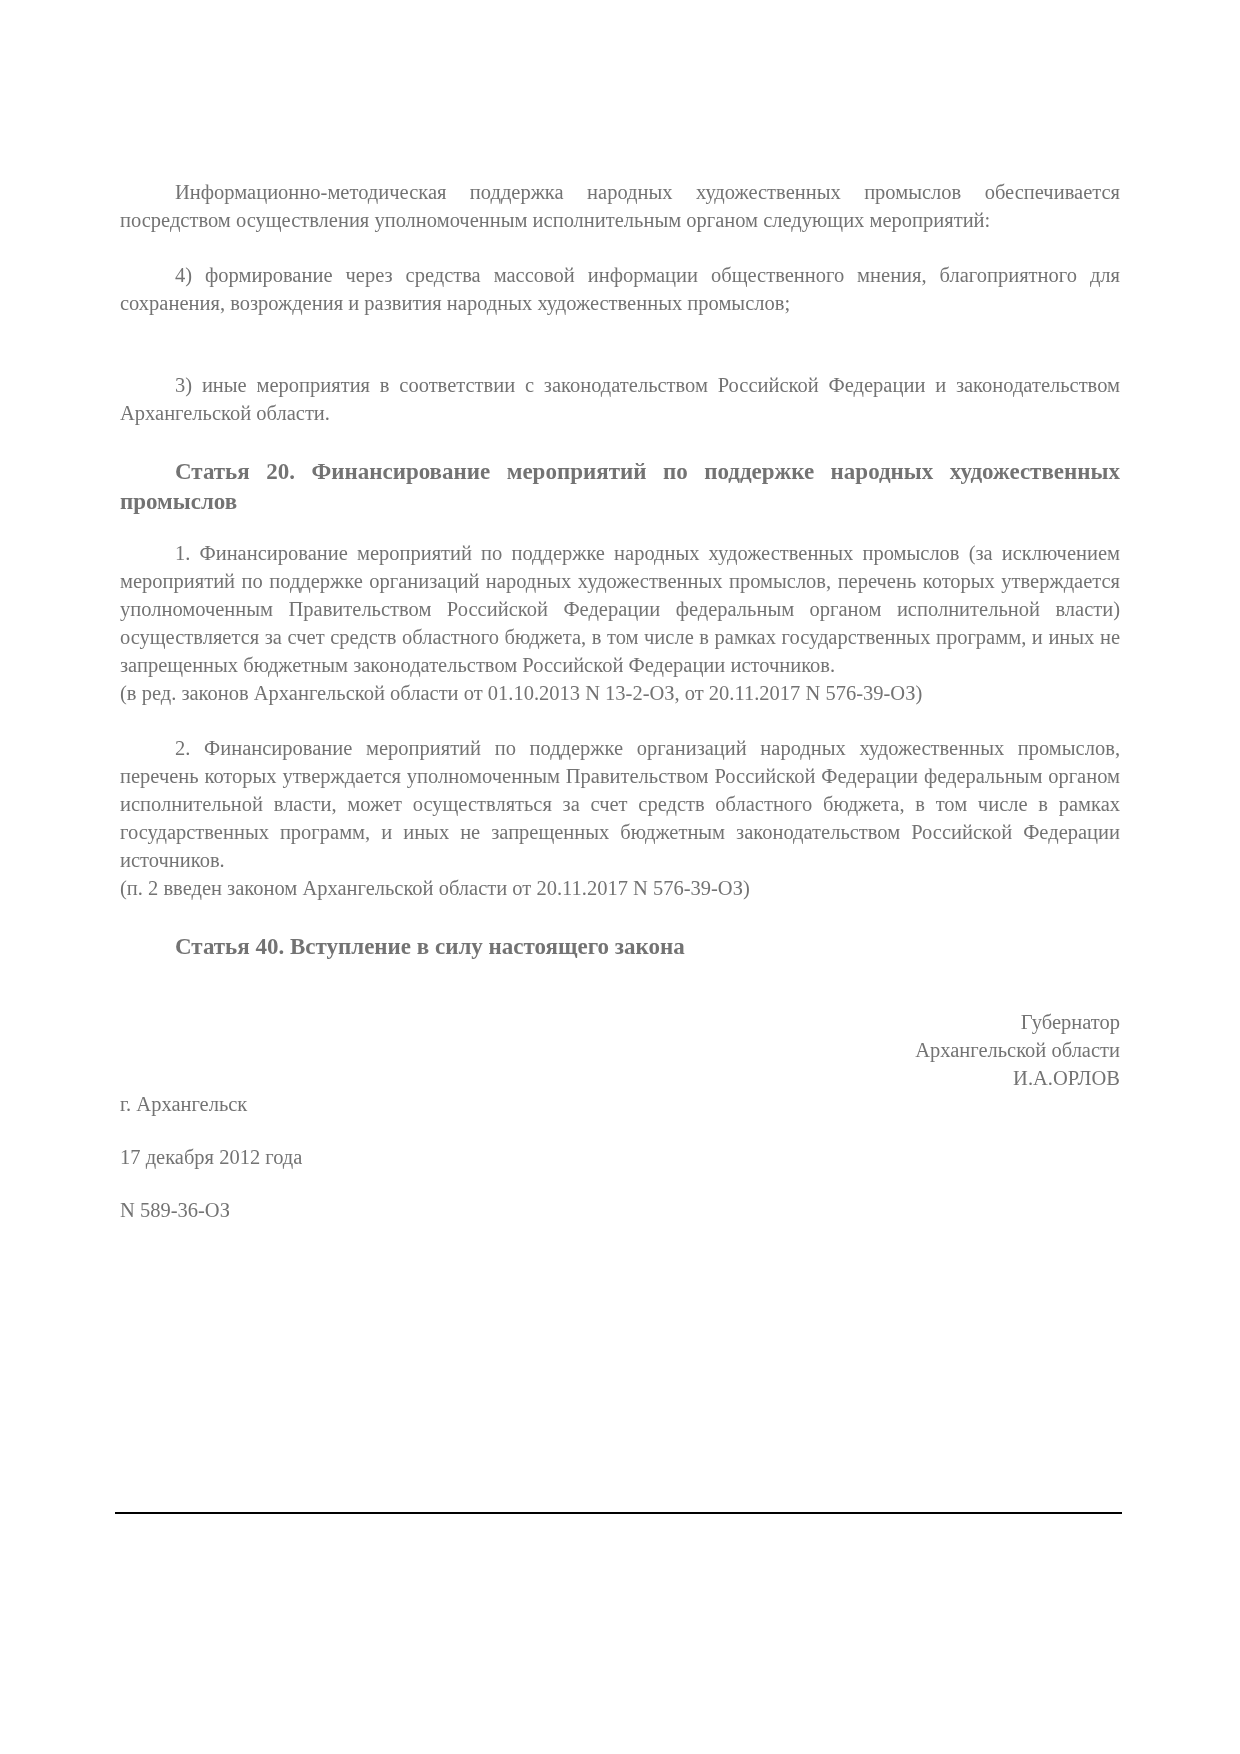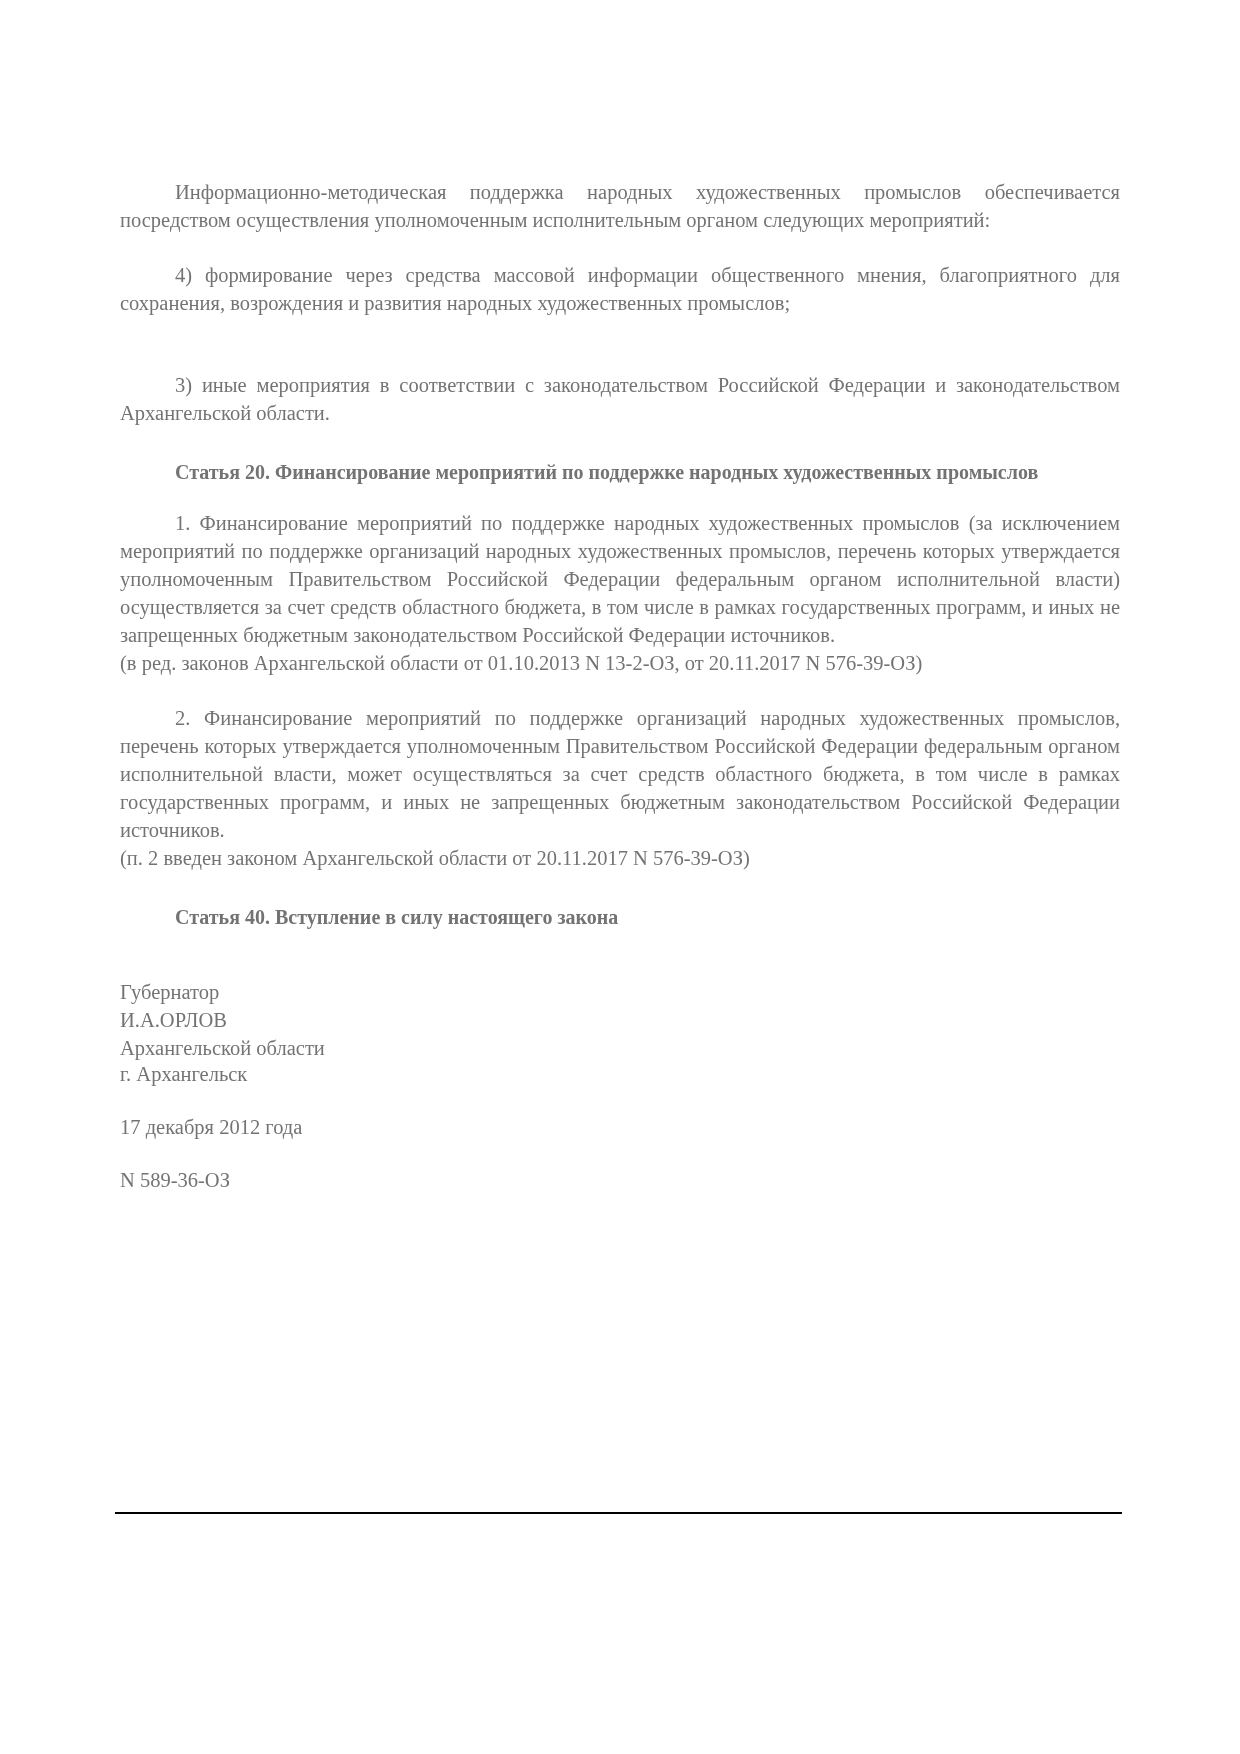--- a/index.html
+++ b/index.html
@@ -6,24 +6,24 @@
   body { width: 1240px; height: 1754px; position: relative; overflow: hidden; }
   .page {
     position: absolute; left: 120px; top: 178px; width: 1000px;
     font-family: "Liberation Serif", serif; font-size: 20.5px; line-height: 28px; color: #737373;
   }
   p { margin: 0; text-align: justify; text-indent: 55px; }
   p.noindent { text-indent: 0; }
   .gap { height: 27px; }
   h2 {
     margin: 0; font-family: "Liberation Serif", serif; font-weight: bold;
-    font-size: 20px; line-height: 30px; text-align: justify; text-indent: 55px;
+    font-size: 23px; line-height: 30px; text-align: justify; text-indent: 55px;
     text-align-last: left;
   }
-  .sig { }
+  .sig { text-align: right; }
   .sig div { line-height: 28px; }
   .rule { position: absolute; left: 115px; top: 1512px; width: 1007px; height: 0; border-top: 2px solid #000; }
 </style>
 </head>
 <body>
 
 <div class="page">
   <p>Информационно-методическая поддержка народных художественных промыслов обеспечивается посредством осуществления уполномоченным исполнительным органом следующих мероприятий:</p>
   <div class="gap"></div>
   <p>4) формирование через средства массовой информации общественного мнения, благоприятного для сохранения, возрождения и развития народных художественных промыслов;</p>
@@ -40,22 +40,22 @@
   <p>2. Финансирование мероприятий по поддержке организаций народных художественных промыслов, перечень которых утверждается уполномоченным Правительством Российской Федерации федеральным органом исполнительной власти, может осуществляться за счет средств областного бюджета, в том числе в рамках государственных программ, и иных не запрещенных бюджетным законодательством Российской Федерации источников.</p>
   <p class="noindent">(п. 2 введен законом Архангельской области от 20.11.2017 N 576-39-ОЗ)</p>
   <div class="gap" style="height:30px"></div>
 
   <h2>Статья 40. Вступление в силу настоящего закона</h2>
   <div class="gap" style="height:22px"></div>
   <div class="gap" style="height:24px"></div>
 
   <div class="sig">
     <div>Губернатор</div>
+    <div>Архангельской области</div>
     <div>И.А.ОРЛОВ</div>
-    <div>Архангельской области</div>
   </div>
   <div style="margin-top:-2px">
     <div>г. Архангельск</div>
     <div class="gap" style="height:25px"></div>
     <div>17 декабря 2012 года</div>
     <div class="gap" style="height:25px"></div>
     <div>N 589-36-ОЗ</div>
   </div>
 </div>
 

